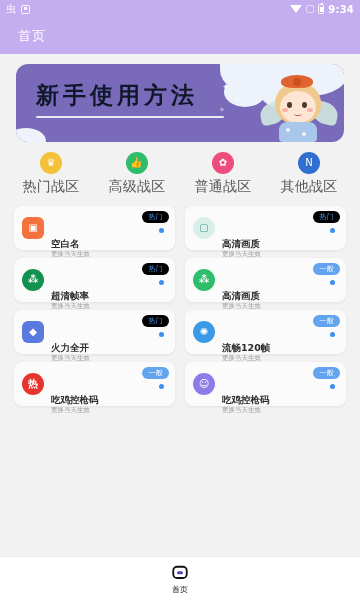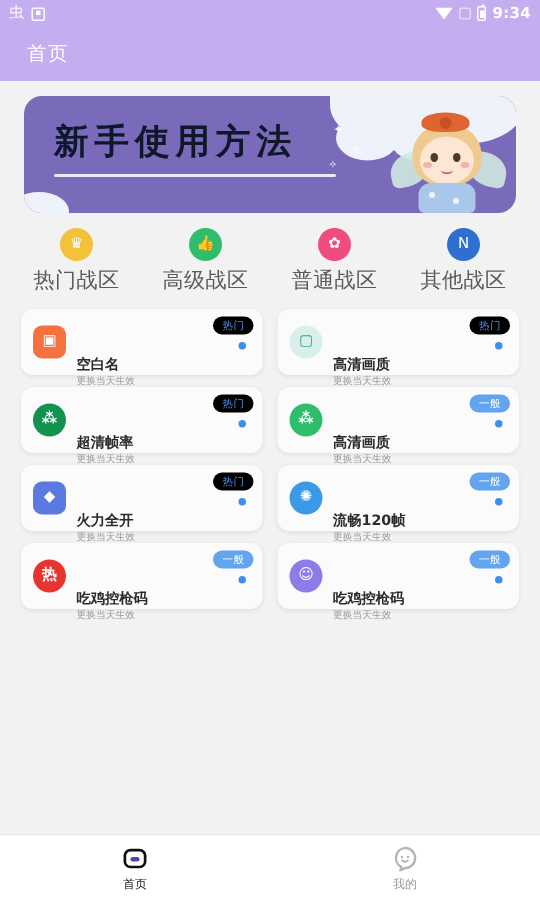--- a/index.html
+++ b/index.html
@@ -554,24 +554,13 @@
 <div class="bottom-nav">
     <div class="nav-item active">
       <span class="nav-glyph">
         <svg width="18" height="18" viewBox="0 0 24 24">
           <rect x="3" y="5" width="18" height="15" rx="5" fill="none" stroke="#111" stroke-width="2.4"></rect>
           <rect x="8" y="11" width="8" height="4" rx="2" fill="#5b3fb5"></rect>
         </svg>
       </span>
       <span class="nav-label">首页</span>
     </div>
-    <div class="nav-item">
-      <span class="nav-glyph">
-        <svg width="18" height="18" viewBox="0 0 24 24">
-          <path d="M12 3a9 9 0 0 1 9 9 9 9 0 0 1-9 9l-4 2 .6-3.2A9 9 0 0 1 12 3z" fill="none" stroke="#b5b5b5" stroke-width="2.1"></path>
-          <circle cx="9.3" cy="11" r="1.1" fill="#b5b5b5"></circle>
-          <circle cx="14.7" cy="11" r="1.1" fill="#b5b5b5"></circle>
-          <path d="M9.5 14.2q2.5 2 5 0" fill="none" stroke="#b5b5b5" stroke-width="1.8" stroke-linecap="round"></path>
-        </svg>
-      </span>
-      <span class="nav-label">我的</span>
-    </div>
   </div>
 
 </body></html>

